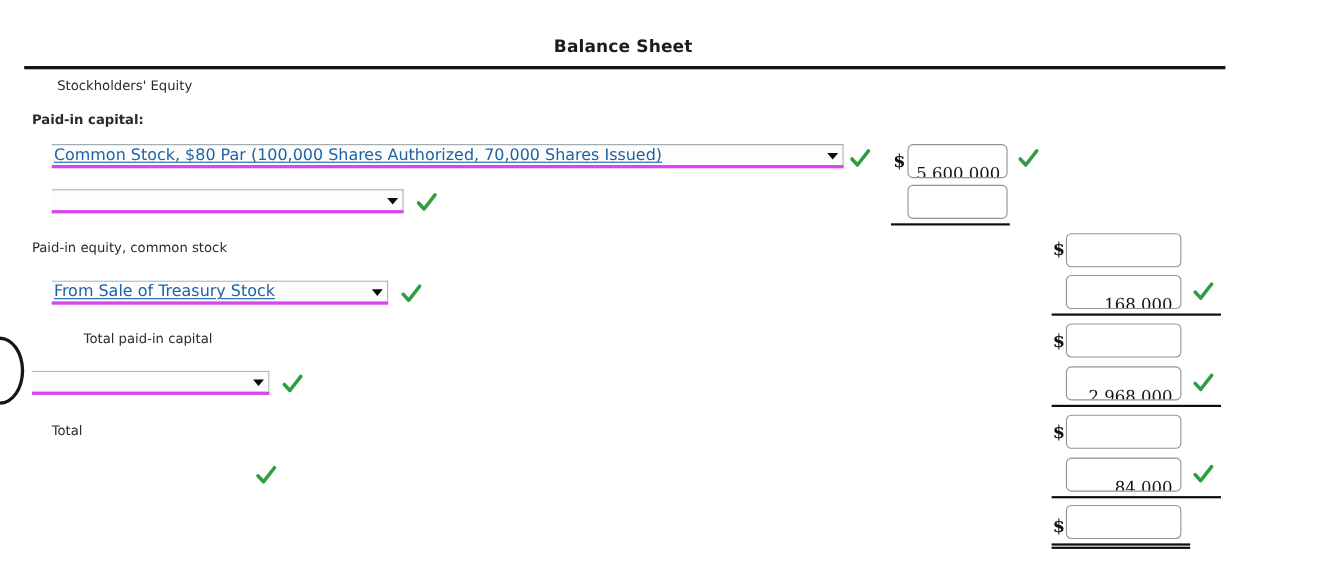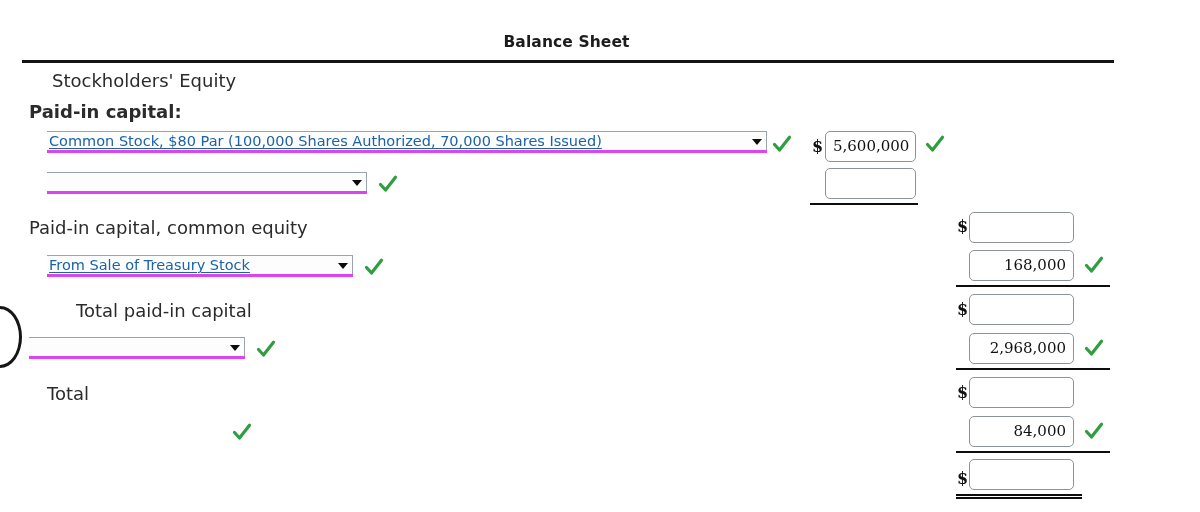--- a/index.html
+++ b/index.html
@@ -32,21 +32,21 @@
     position: absolute;
     left: 22px; top: 60px;
     width: 1092px;
     height: 3px;
     background: #141414;
   }
 
   
   .lbl {
     position: absolute;
-    font-size: 18px;
+    font-size: 12px;
     color: #2b2b2b;
     white-space: nowrap;
     line-height: 1;
   }
 
   
   .sel {
     position: absolute;
     height: 22px;
     border: none;
@@ -95,21 +95,21 @@
   .inp {
     position: absolute;
     height: 31px;
     border: 1.5px solid #8d9499;
     border-radius: 5px;
     background: #ffffff;
     font-family: "DejaVu Serif", "Liberation Serif", serif;
     font-size: 15px;
     color: #111111;
     text-align: right;
-    padding: 0 7px;
+    padding: 12px 7px;
     line-height: 28px;
     white-space: nowrap;
     overflow: hidden;
   }
 
   
   .dollar {
     position: absolute;
     font-family: "DejaVu Serif", "Liberation Serif", serif;
     font-size: 16px;
@@ -154,21 +154,21 @@
 
   <div class="title">Balance Sheet</div>
   <div class="title-rule"></div>
 
   <div class="arc"></div>
 
   <div class="lbl" style="left:52px; top:72px;">Stockholders' Equity</div>
 
   <div class="lbl" style="left:29px; top:103px;font-weight:bold;">Paid-in capital:</div>
 
-  <div class="lbl" style="left:29px; top:219px;">Paid-in capital, common equity</div>
+  <div class="lbl" style="left:29px; top:219px;">Paid-in equity, common stock</div>
 
   <div class="lbl" style="left:76px; top:302px;">Total paid-in capital</div>
 
   <div class="lbl" style="left:47px; top:385px;">Total</div>
 
 
   <div class="sel" style="left:47px; top:131px; width:720px;">
     <span class="sel-top-edge"></span>
     <span class="sel-right-edge"></span>
     <span class="sel-text">Common Stock, $80 Par (100,000 Shares Authorized, 70,000 Shares Issued)</span>

